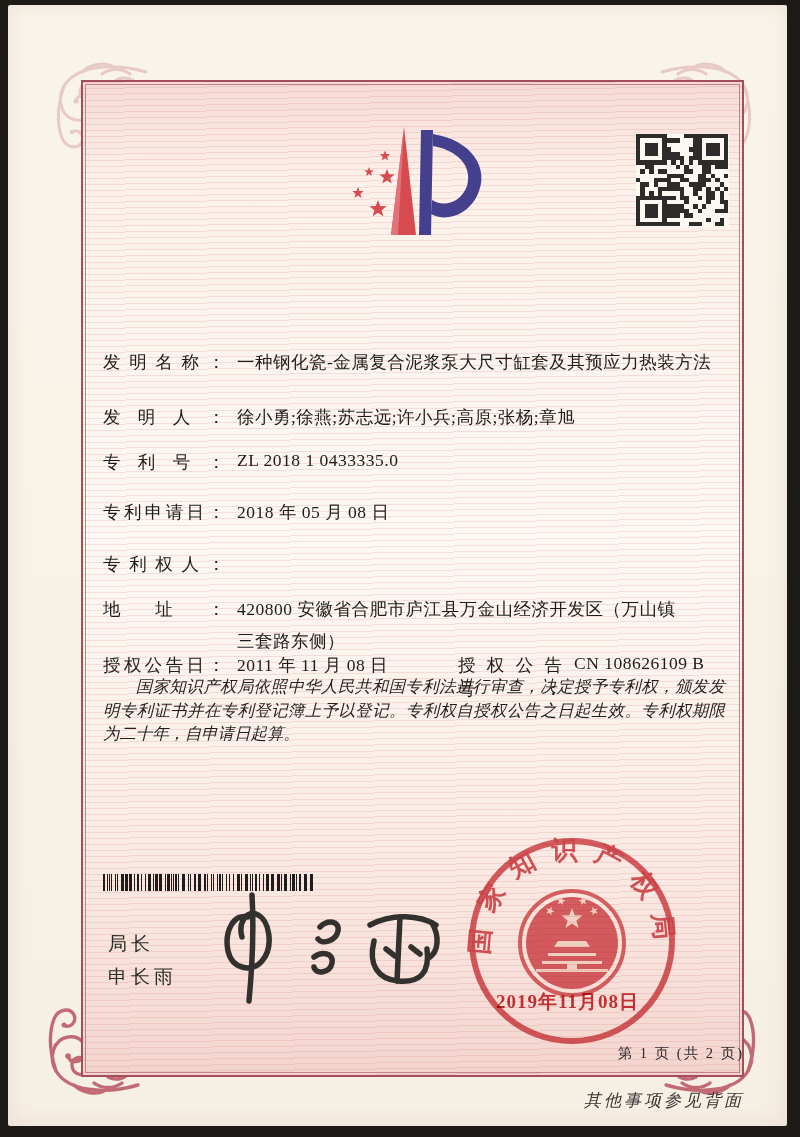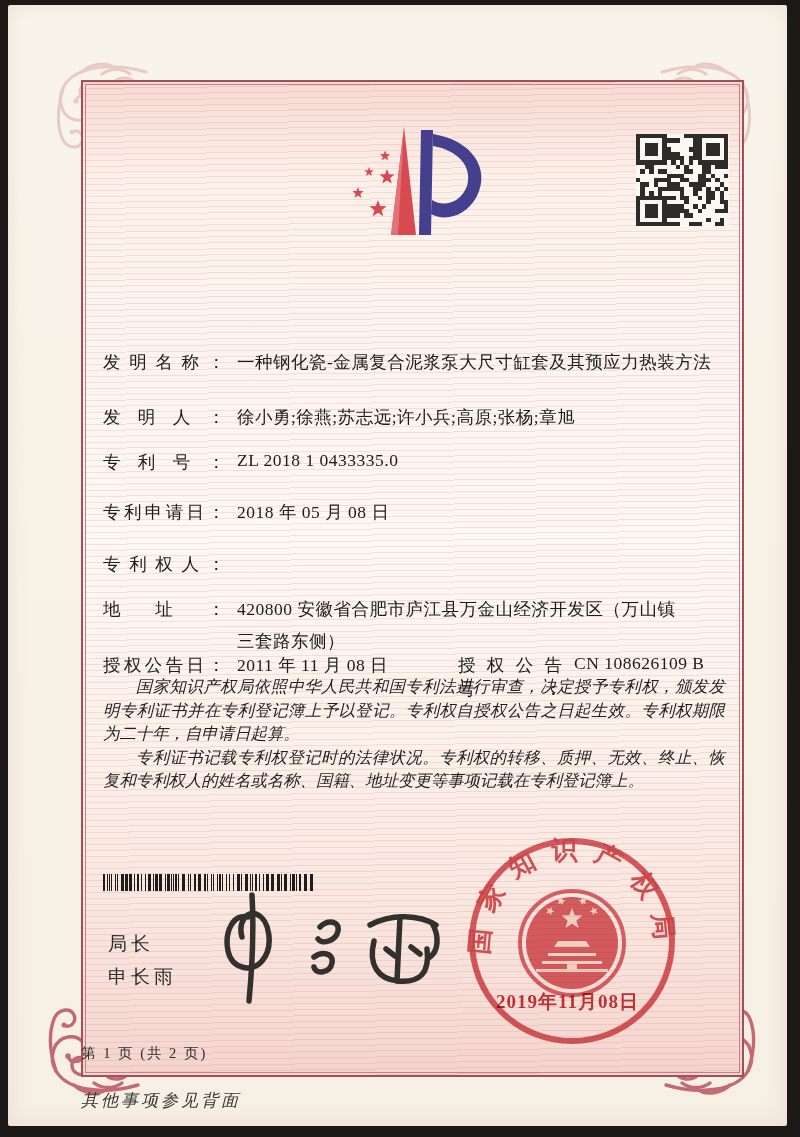--- a/index.html
+++ b/index.html
@@ -68,22 +68,22 @@
   .official{position:absolute;left:100px;top:922px;font-family:"Liberation Sans","DejaVu Sans",sans-serif;
     font-size:19px;color:#2a2a2a;letter-spacing:4px;line-height:33px;}
   .signature{position:absolute;left:206px;top:882px;width:238px;height:118px;}
 
   .seal{position:absolute;left:458px;top:830px;width:212px;height:212px;mix-blend-mode:multiply;opacity:.95;}
   .sealdate{
     position:absolute;left:488px;top:984px;width:170px;font-size:19px;font-weight:700;
     color:#c6383e;letter-spacing:1px;mix-blend-mode:multiply;
   }
 
-  .pageno{position:absolute;left:73px;top:1039px;width:663px;text-align:left;font-size:14.5px;color:#2e2d2c;letter-spacing:2px;}
-  .backnote{position:absolute;left:73px;top:1084px;width:663px;text-align:left;font-size:17px;font-style:italic;color:#383735;letter-spacing:3px;}
+  .pageno{position:absolute;left:73px;top:1039px;width:663px;text-align:right;font-size:14.5px;color:#2e2d2c;letter-spacing:2px;}
+  .backnote{position:absolute;left:73px;top:1084px;width:663px;text-align:right;font-size:17px;font-style:italic;color:#383735;letter-spacing:3px;}
 </style>
 </head>
 <body>
 
 <div class="paper">
 
   <svg class="flourish fl-tl" viewBox="0 0 100 92">
     <g fill="none" stroke="currentColor" stroke-width="3" stroke-linecap="round">
       <path d="M94,12 C60,2 24,6 12,26 C4,40 10,58 24,60 C36,62 44,52 40,42 C37,34 26,33 24,41"></path>
       <path d="M12,26 C6,44 4,62 10,78 C14,88 26,90 30,82 C33,75 26,68 20,72"></path>
@@ -419,21 +419,20 @@
       <span class="fvalue">2011 年 11 月 08 日</span>
       <span class="pair2">
         <span class="flabel">授权公告号：</span>
         <span class="fvalue">CN 108626109 B</span>
       </span>
     </div>
   </div>
 
   <div class="paras">
     <p>国家知识产权局依照中华人民共和国专利法进行审查，决定授予专利权，颁发发明专利证书并在专利登记簿上予以登记。专利权自授权公告之日起生效。专利权期限为二十年，自申请日起算。</p>
-    <p>专利证书记载专利权登记时的法律状况。专利权的转移、质押、无效、终止、恢复和专利权人的姓名或名称、国籍、地址变更等事项记载在专利登记簿上。</p>
   </div>
 
   <div class="barcode">
       <i style="left:0px;width:2px"></i>
       <i style="left:4px;width:1px"></i>
       <i style="left:6px;width:1px"></i>
       <i style="left:8px;width:1px"></i>
       <i style="left:12px;width:1px"></i>
       <i style="left:14px;width:1px"></i>
       <i style="left:18px;width:3px"></i>

